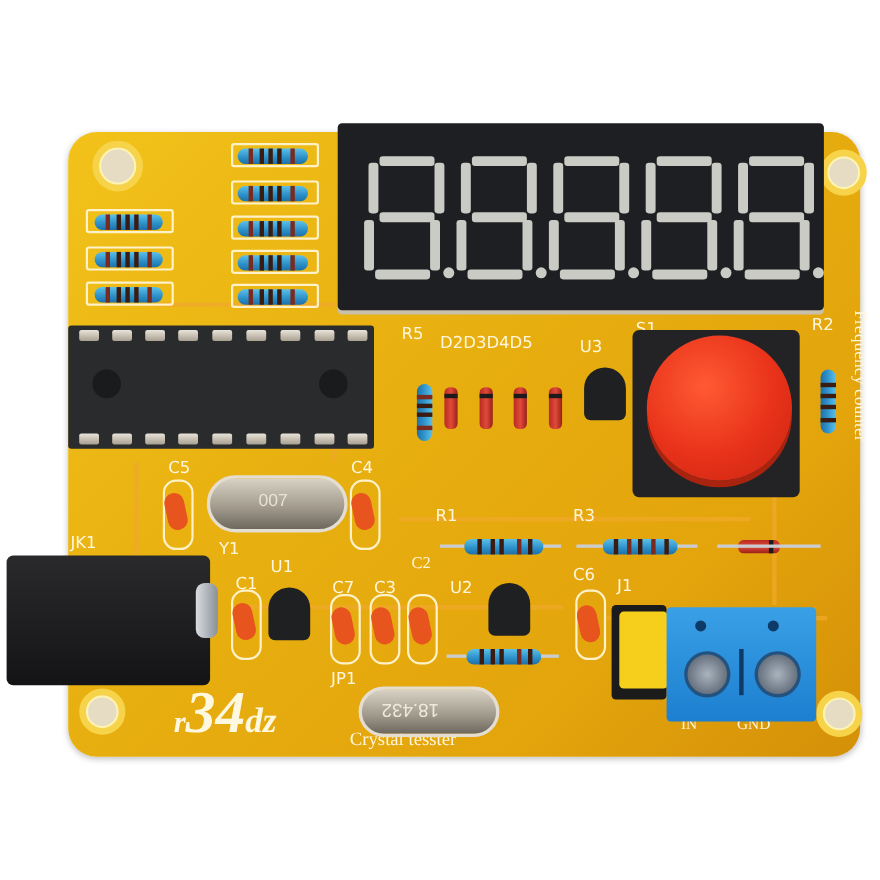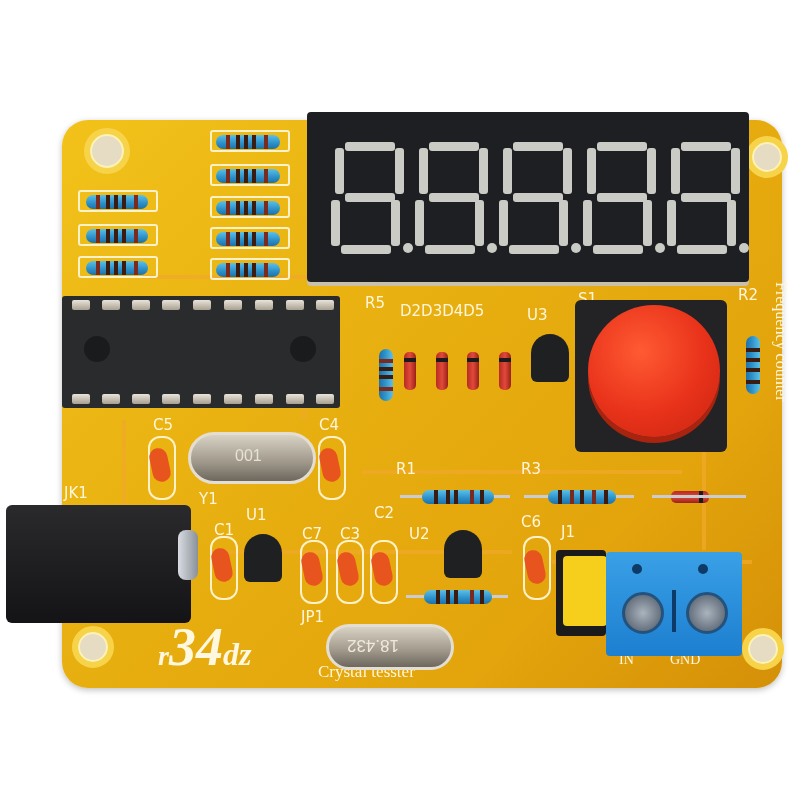--- a/index.html
+++ b/index.html
@@ -204,21 +204,21 @@
 <span class="silk" style="left:578px;top:290px;">S1</span>
 <span class="silk" style="left:738px;top:286px;">R2</span>
 <span class="silk" style="left:153px;top:416px;">C5</span>
 <span class="silk" style="left:319px;top:416px;">C4</span>
 <span class="silk" style="left:199px;top:490px;">Y1</span>
 <span class="silk" style="left:64px;top:484px;">JK1</span>
 <span class="silk" style="left:246px;top:506px;">U1</span>
 <span class="silk" style="left:214px;top:521px;">C1</span>
 <span class="silk" style="left:302px;top:525px;">C7</span>
 <span class="silk" style="left:340px;top:525px;">C3</span>
-<span class="silk" style="left:374px;top:504px;">C2</span>
+<span class="silk" style="left:374px;top:504px;font-family:Liberation Serif, serif;">C2</span>
 <span class="silk" style="left:409px;top:525px;">U2</span>
 <span class="silk" style="left:396px;top:460px;">R1</span>
 <span class="silk" style="left:521px;top:460px;">R3</span>
 <span class="silk" style="left:521px;top:513px;">C6</span>
 <span class="silk" style="left:561px;top:523px;">J1</span>
 <span class="silk" style="left:301px;top:608px;">JP1</span>
 <span class="silk serif" style="left:619px;top:652px;font-size:14px;">IN</span>
 <span class="silk serif" style="left:670px;top:652px;font-size:14px;">GND</span>
 
 <span class="silk serif" style="left:790px;top:282px;font-size:16px;transform-origin:0 0;transform:rotate(90deg);">Frequency counter</span>
@@ -257,21 +257,21 @@
 <div class="res" style="left:724px;top:358px;width:58px;transform:rotate(90deg);">
     <span class="band" style="left:12px"></span>
     <span class="band" style="left:22px"></span>
     <span class="band" style="left:32px"></span>
     <span class="band" style="left:44px"></span>
   </div>
 
 <div class="capbox" style="left:148px;top:436px;"></div>
 <div class="cap" style="left:151px;top:448px;"></div>
 <div class="crystal" style="left:188px;top:432px;width:122px;height:46px;">
-  <span class="abs" style="left:44px;top:12px;color:#e7e2d6;font-size:16px;">001</span>
+  <span class="abs" style="left:44px;top:12px;color:#e7e2d6;font-size:16px;">007</span>
 </div>
 <div class="capbox" style="left:318px;top:436px;"></div>
 <div class="cap" style="left:321px;top:448px;"></div>
 
 <div class="res" style="left:422px;top:490px;width:72px;">
     <span class="band" style="left:12px"></span>
     <span class="band" style="left:24px"></span>
     <span class="band" style="left:32px"></span>
     <span class="band r" style="left:48px"></span>
     <span class="band" style="left:58px"></span>

